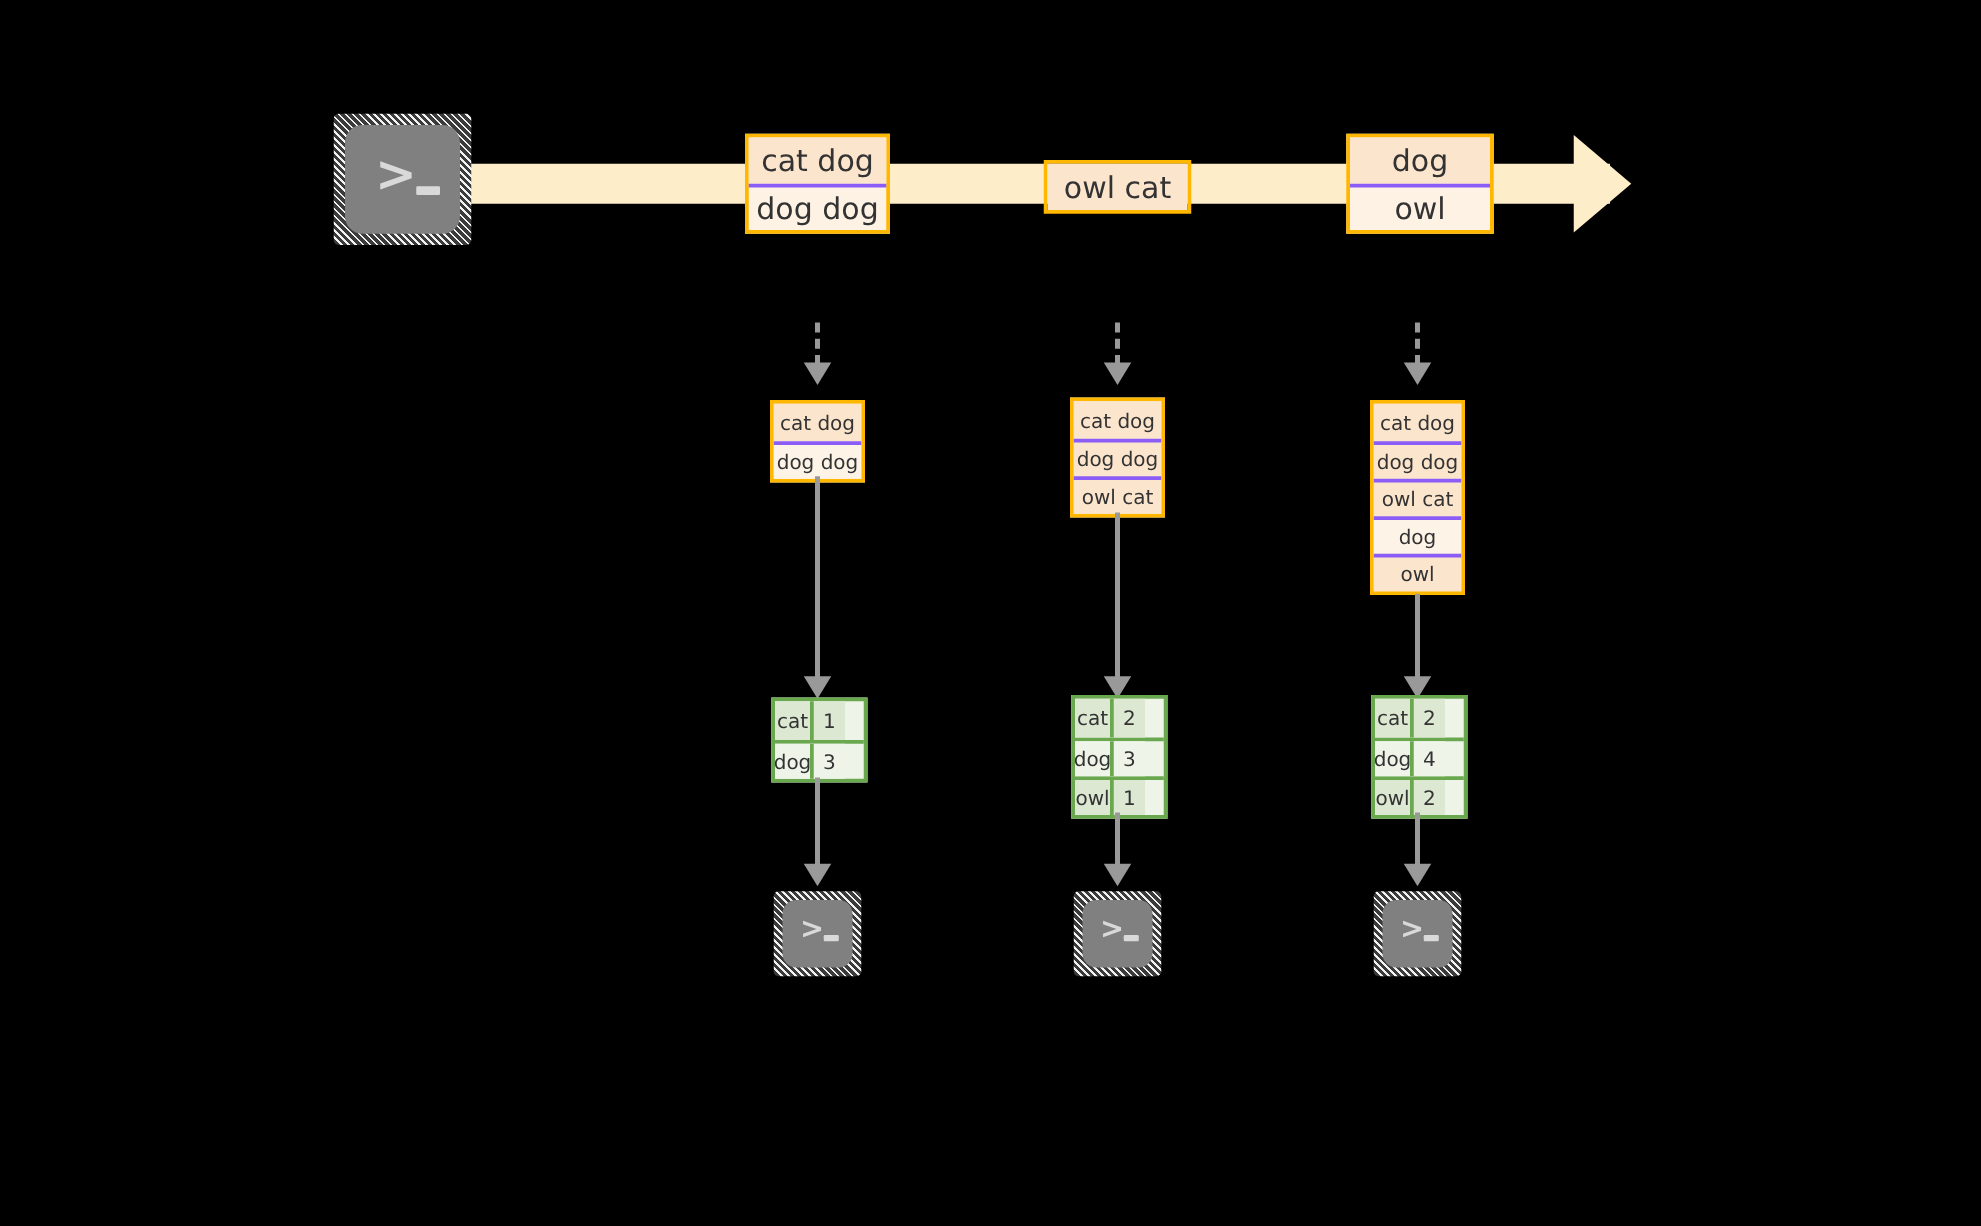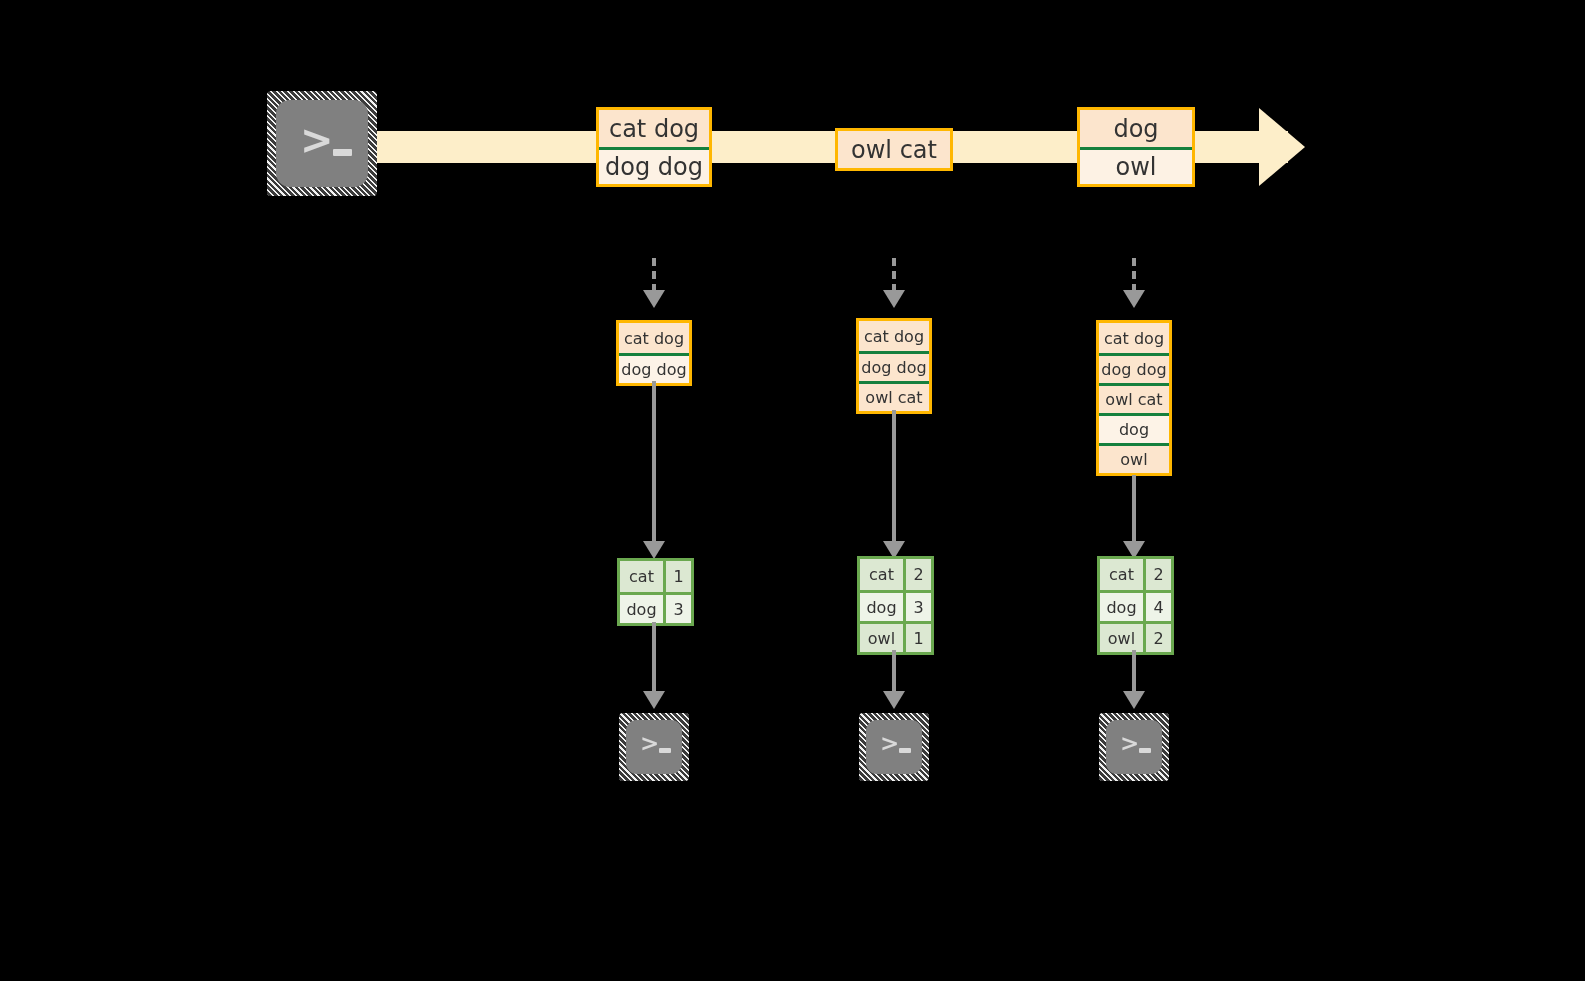--- a/index.html
+++ b/index.html
@@ -26,35 +26,35 @@
   .band{position:absolute;background:#fdeec9;}
   .head{position:absolute;width:0;height:0;
         border-top:39px solid transparent;border-bottom:39px solid transparent;
         border-left:46px solid #fdeec9;}
 
   
   .obox{position:absolute;border:3px solid #ffb700;box-sizing:border-box;
         background:#fdf2e4;}
   .obox .row{box-sizing:border-box;display:flex;align-items:center;
         justify-content:center;color:#333;white-space:nowrap;}
-  .obox .row+.row{border-top:3px solid #15803d;}
+  .obox .row+.row{border-top:3px solid #8b5cf6;}
   .obox .row.dk{background:#fce5cd;}
   .obox .row.lt{background:#fdf3e7;}
 
   .obox.lg .row{height:37px;font-size:24px;}
   .obox.sm .row{height:30px;font-size:16px;}
 
   
   .gtab{position:absolute;border:3px solid #6aa84f;box-sizing:border-box;
         background:#eef4e8;}
   .gtab .grow{display:flex;box-sizing:border-box;height:31px;}
   .gtab .grow+.grow{border-top:3px solid #6aa84f;}
   .gtab .gk,.gtab .gv{box-sizing:border-box;display:flex;align-items:center;
         justify-content:center;font-size:16px;color:#333;}
-  .gtab .gk{width:43px;}
+  .gtab .gk{width:28px;}
   .gtab .gv{width:28px;border-left:3px solid #6aa84f;}
   .gtab .grow.a .gk,.gtab .grow.a .gv{background:#dce8d2;}
   .gtab .grow.b .gk,.gtab .grow.b .gv{background:#eef4e8;}
 
   
   .vline{position:absolute;background:#999;width:4px;}
   .vdash{position:absolute;width:0;border-left:4px dashed #999;}
   .vhead{position:absolute;width:0;height:0;
         border-left:11px solid transparent;border-right:11px solid transparent;
         border-top:18px solid #999;}

